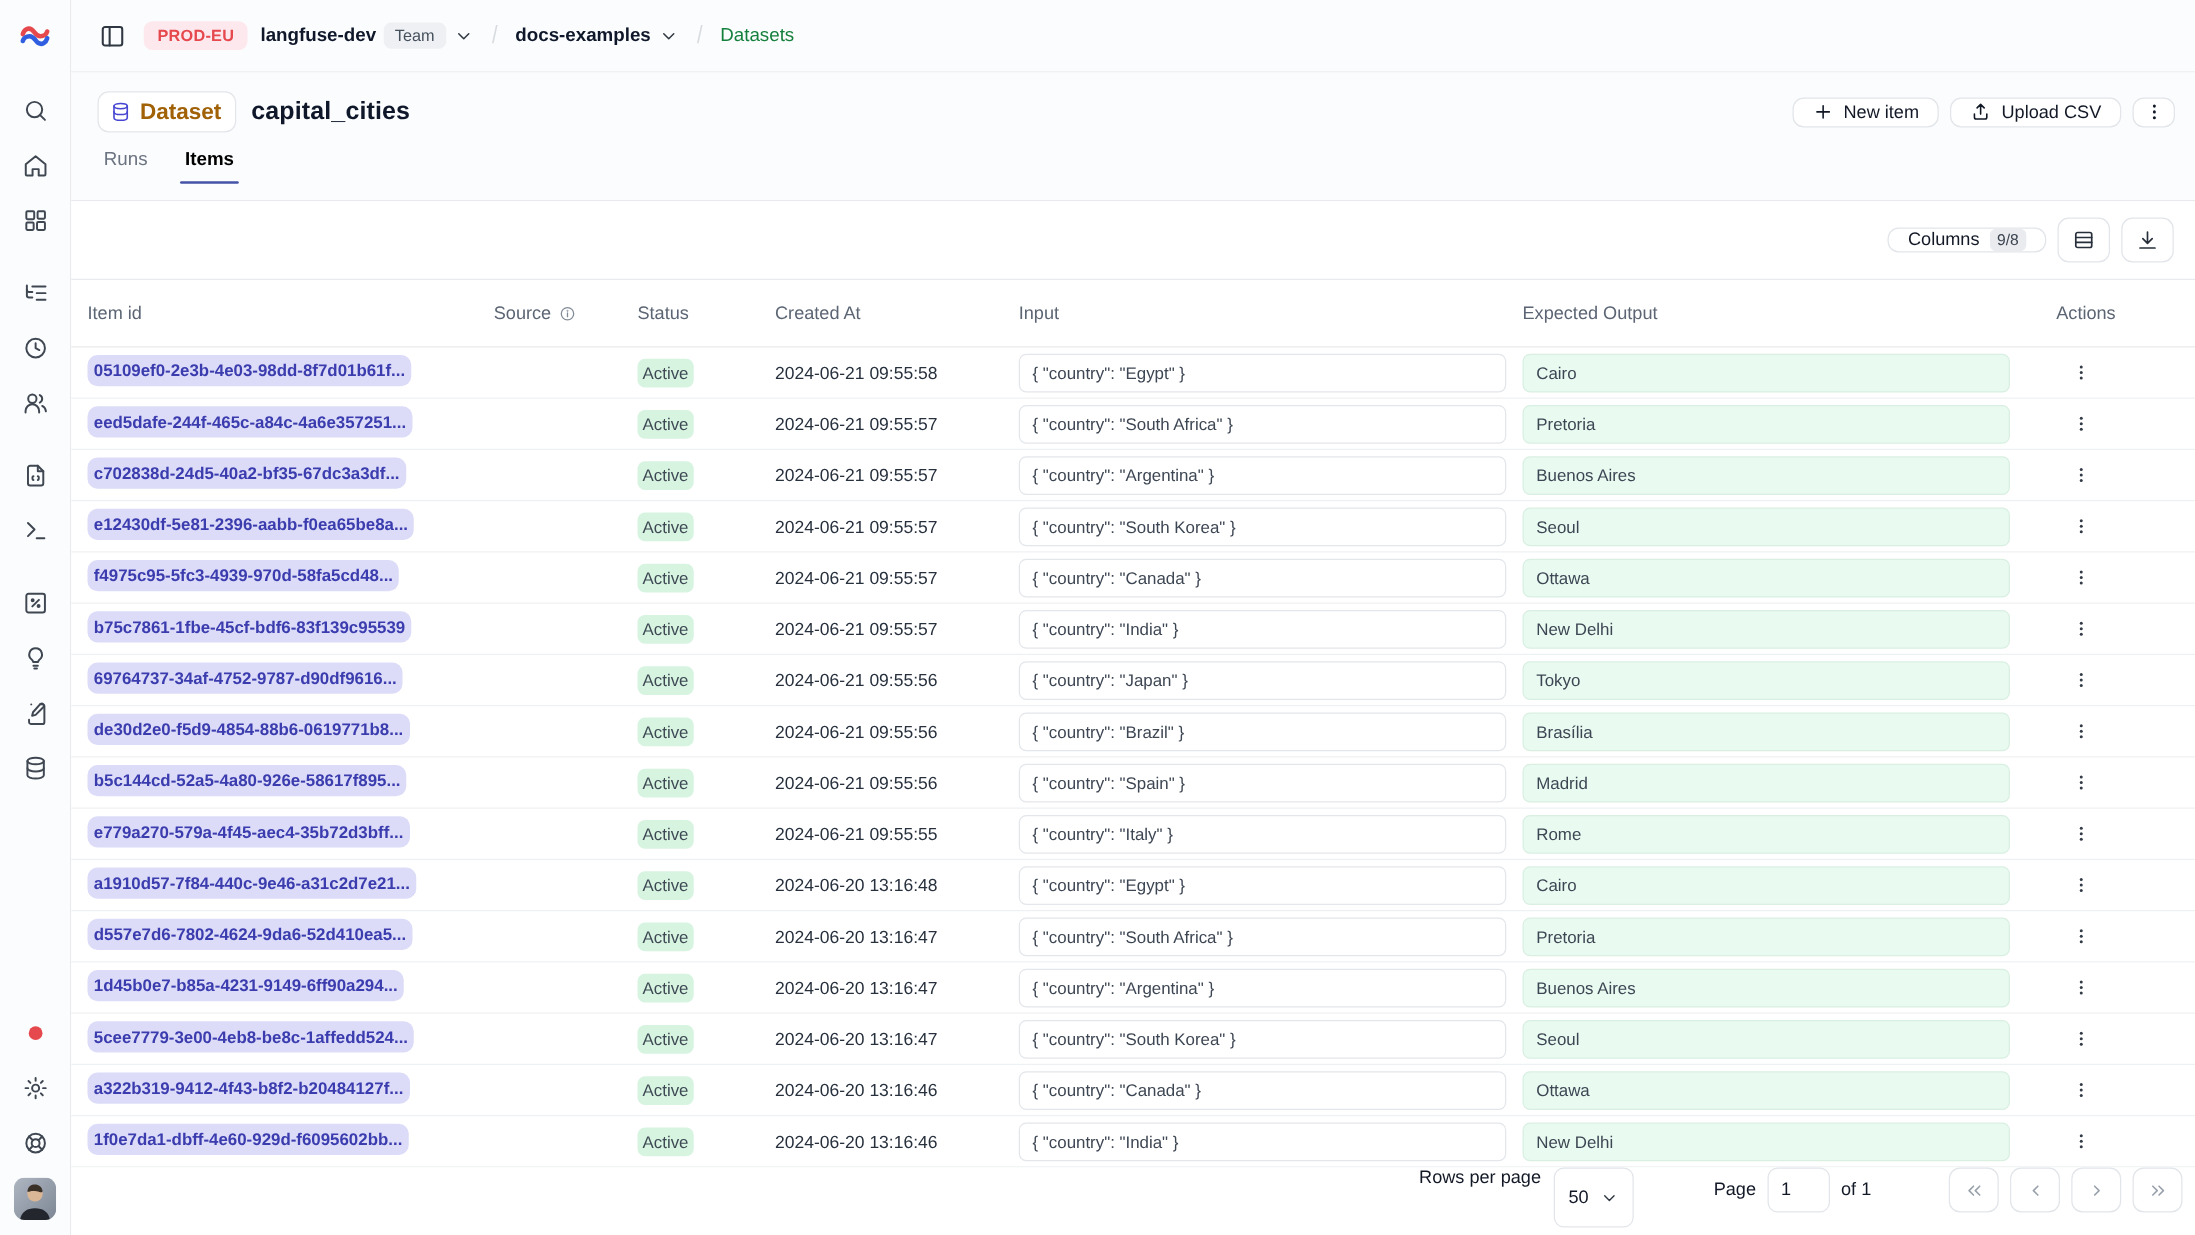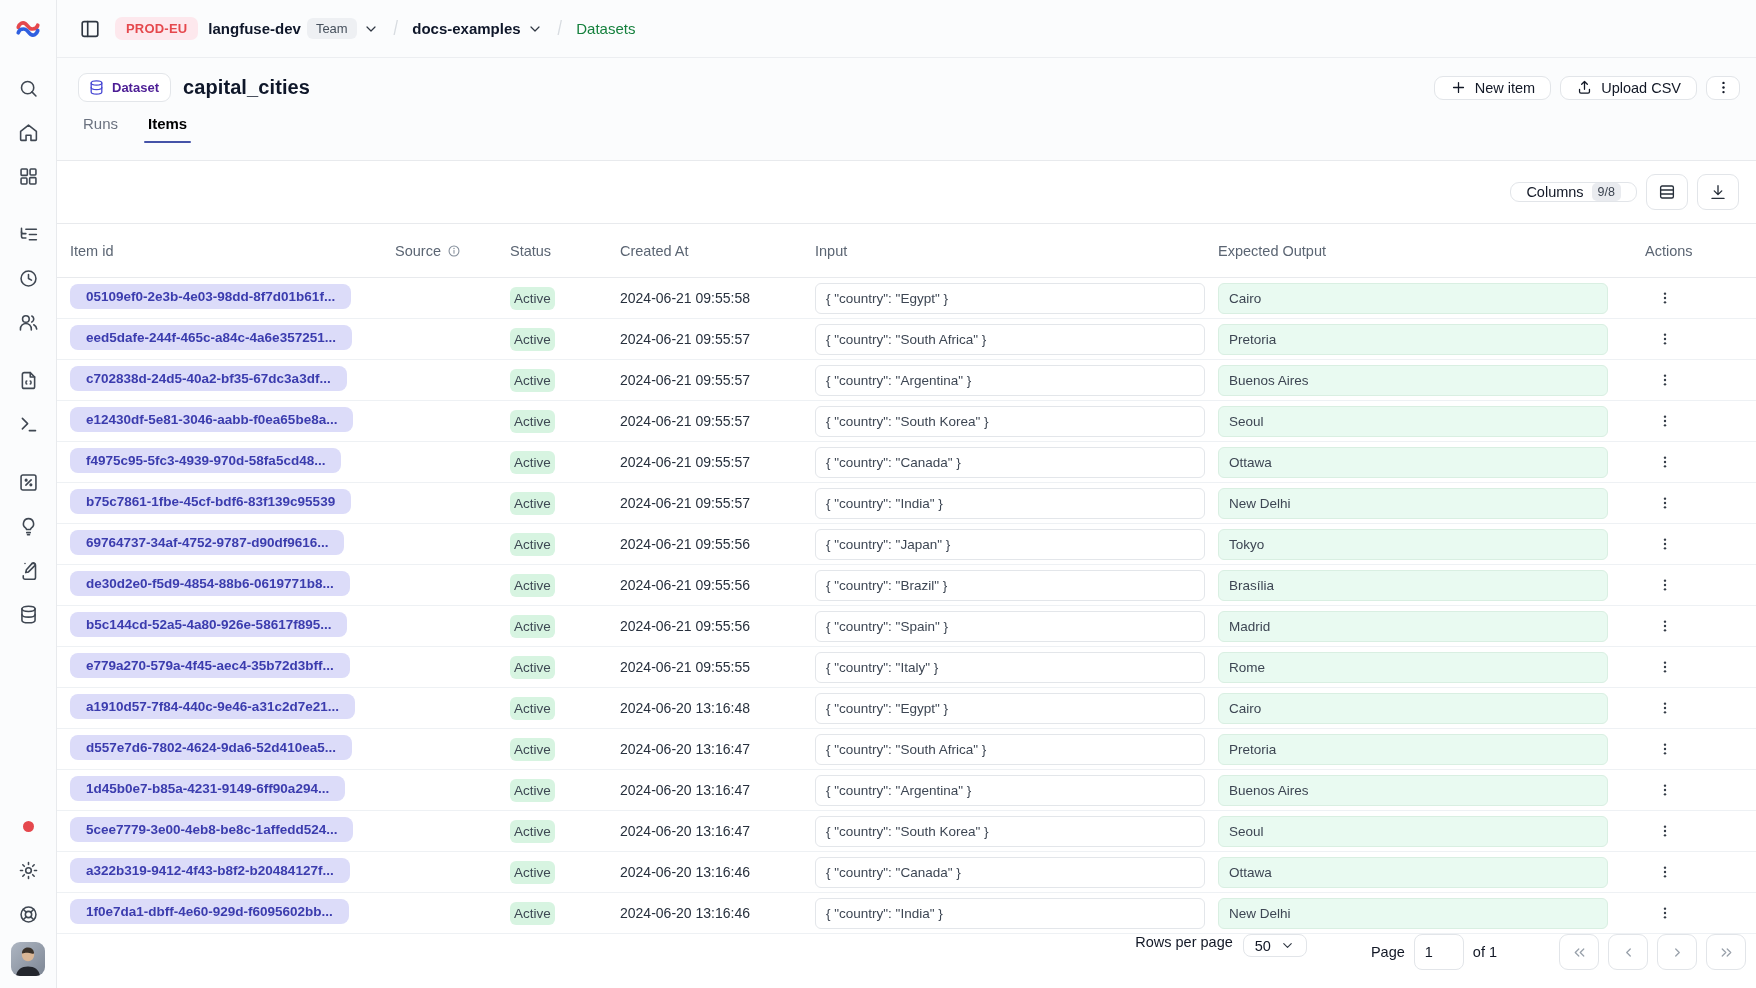--- a/index.html
+++ b/index.html
@@ -51,21 +51,21 @@
   .crumb-btn { display:flex; align-items:center; gap:6px; border:none; background:transparent; cursor:pointer; }
   .chev { color:#2f3742; }
   .slash { color:#d7dbe0; font-size:20px; font-weight:300; padding:0 4px; transform:scaleX(.8); }
   .crumb-muted { color:#15803d; font-size:15px; }
 
   
   .page-head { background:#fbfcfd; border-bottom:1px solid #e8eaed; padding:15px 16px 0 21px; height:103px; flex:0 0 103px; }
   .title-row { display:flex; align-items:center; }
   .entity-chip {
     display:flex; align-items:center; gap:7px; background:#fff; border:1px solid #e3e6ea;
-    border-radius:9px; padding:5px 11px 5px 9px; font-size:13px; font-weight:600; color:#4c1d95;
+    border-radius:9px; padding:5px 11px 5px 9px; font-size:18px; font-weight:600; color:#a16207;
   }
   .entity-chip .db-ic { color:#4646d3; }
   .page-title { font-size:20px; font-weight:700; margin-left:12px; letter-spacing:.1px; }
   .title-actions { margin-left:auto; display:flex; gap:9px; }
   .btn {
     display:flex; align-items:center; gap:8px; background:#fff; border:1px solid #e2e5e9;
     border-radius:9px; height:24px; padding:0 15px; font-size:14.5px; font-weight:500; color:#121826; cursor:pointer;
   }
   .btn.icon-only { width:34px; padding:0; justify-content:center; }
   .tabs { display:flex; gap:22px; margin-top:13px; margin-left:1px; }
@@ -83,37 +83,37 @@
   .table { flex:1; border-top:1px solid #e8eaed; background:#fff; }
   .tr {
     display:grid; grid-template-columns:325px 115px 110px 195px 403px 427px 1fr;
     align-items:center; padding-left:13px; height:41px; border-bottom:1px solid #eef1f4;
   }
   .tr.thead { height:54px; border-bottom:1px solid #e8eaed; color:#5b6573; font-size:14.5px; }
   .th { display:flex; align-items:center; gap:6px; }
   .info-ic { color:#828c99; }
   .id-badge {
     display:inline-block; max-width:315px; background:#dcdcf9; color:#3b3cae; font-weight:700;
-    font-size:13.5px; padding:5px 16px; border-radius:8px; white-space:nowrap; overflow:hidden;
+    font-size:13.5px; padding:5px 5px; border-radius:8px; white-space:nowrap; overflow:hidden;
   }
   .status-badge { display:inline-block; background:#d7f4e1; color:#3e4954; font-size:13.5px; padding:4px 4px; border-radius:6px; }
   .ts { color:#27303d; font-size:14px; }
   .cell-box {
     width:390px; height:31px; display:flex; align-items:center; border:1px solid #e3e6ea; border-radius:6px;
     padding:0 10px; font-size:13.5px; color:#3d4653; background:#fff; white-space:nowrap; overflow:hidden;
   }
   .cell-box.expected { background:#e9faf1; border-color:#d9efe2; }
   .kebab-btn { border:none; background:transparent; color:#333b46; width:30px; height:30px; display:flex; align-items:center; justify-content:center; cursor:pointer; margin-left:5px; }
 
   
   .footer { height:54px; flex:0 0 54px; display:flex; align-items:flex-start; justify-content:flex-end; padding:0 10px; background:#fff; }
   .foot-label { font-size:14.5px; color:#121826; }
   .select-box {
     display:flex; align-items:center; gap:9px; border:1px solid #e2e5e9; border-radius:8px;
-    height:23px; padding:0 11px; margin-left:10px; font-size:14.5px; color:#121826; background:#fff; cursor:pointer;
+    height:48px; padding:0 11px; margin-left:10px; font-size:14.5px; color:#121826; background:#fff; cursor:pointer;
   }
   .page-group { display:flex; align-items:center; margin-left:64px; gap:9px; }
   .page-input {
     width:50px; height:36px; border:1px solid #e2e5e9; border-radius:8px; padding:0 10px;
     font-size:14.5px; color:#121826; font-family:inherit;
   }
   .pager { display:flex; gap:9px; margin-left:62px; }
   .pager .btn.nav { width:40px; height:36px; padding:0; justify-content:center; color:#99a1ab; }
 </style>
 </head>
@@ -405,21 +405,21 @@
         <button class="kebab-btn">
           <svg width="16" height="16" viewBox="0 0 24 24" fill="currentColor">
                 <circle cx="12" cy="5.5" r="1.8"></circle>
                 <circle cx="12" cy="12" r="1.8"></circle>
                 <circle cx="12" cy="18.5" r="1.8"></circle>
               </svg>
         </button>
       </span>
     </div>
         <div class="tr">
-      <span><a class="id-badge">e12430df-5e81-3046-aabb-f0ea65be8a...</a></span>
+      <span><a class="id-badge">e12430df-5e81-2396-aabb-f0ea65be8a...</a></span>
       <span></span>
       <span><span class="status-badge">Active</span></span>
       <span class="ts">2024-06-21 09:55:57</span>
       <span>
             <span class="cell-box">{ "country": "South Korea" }</span>
           </span>
       <span>
             <span class="cell-box expected">Seoul</span>
           </span>
       <span>

